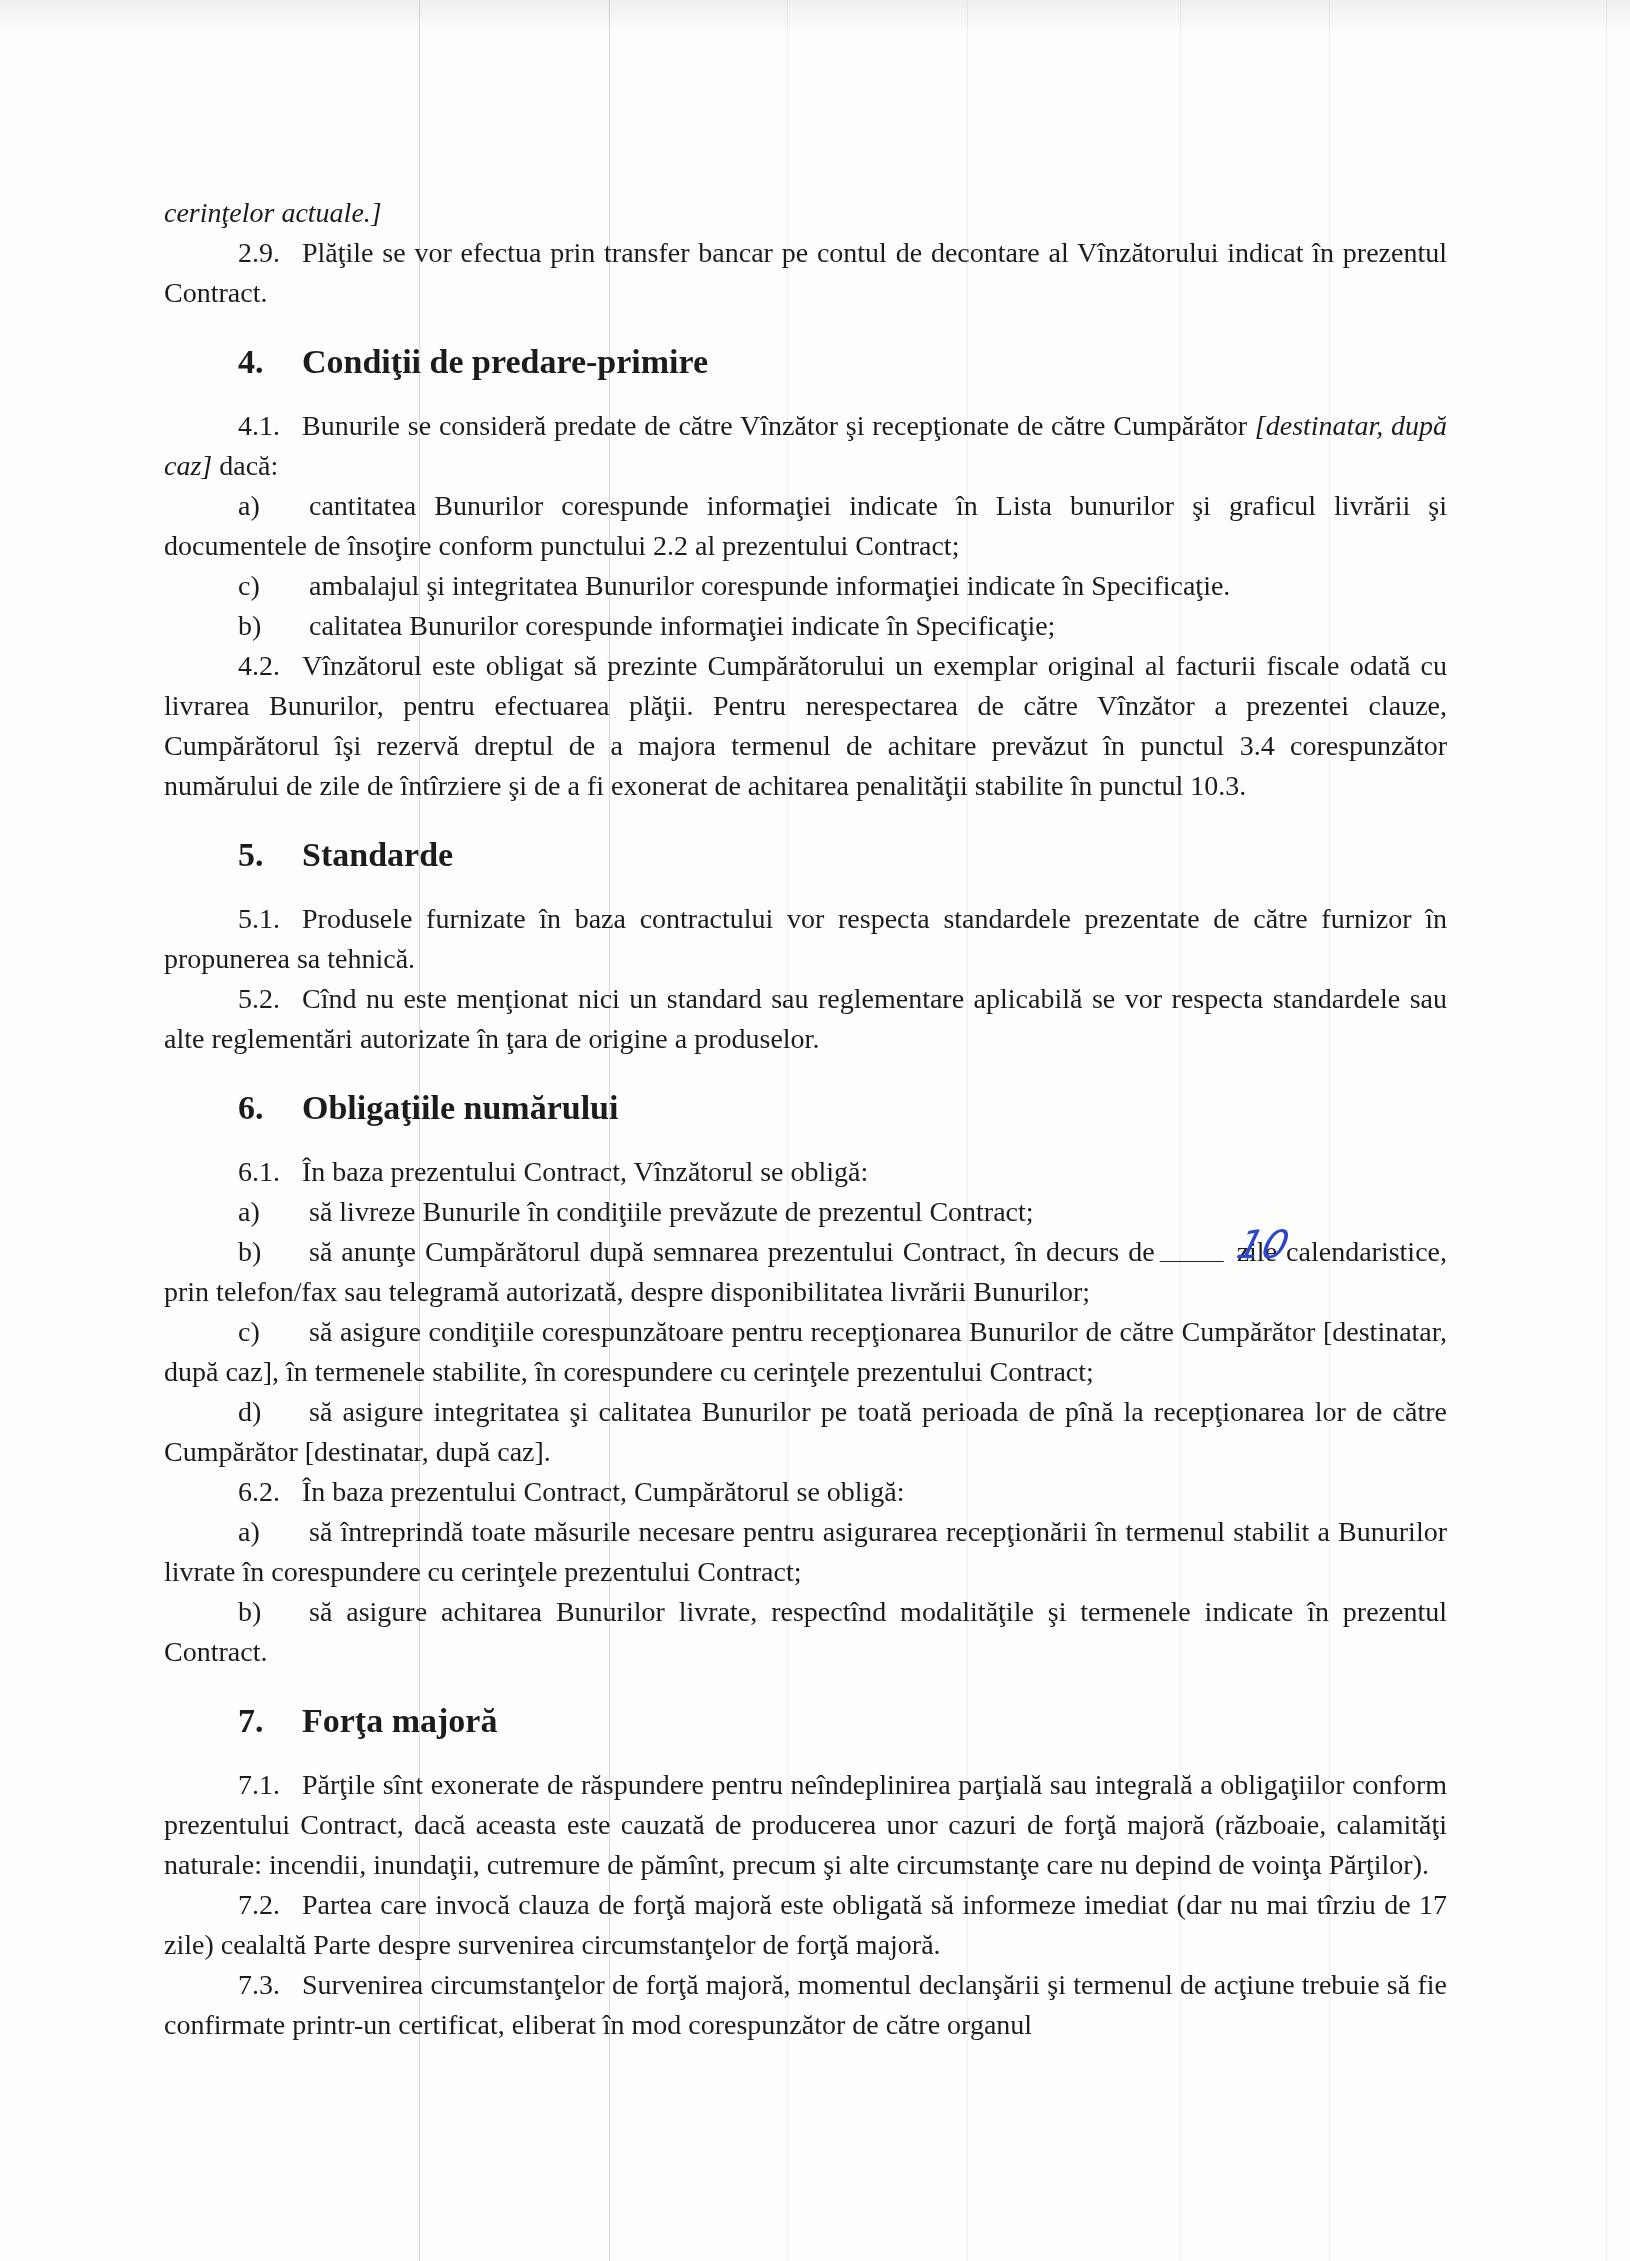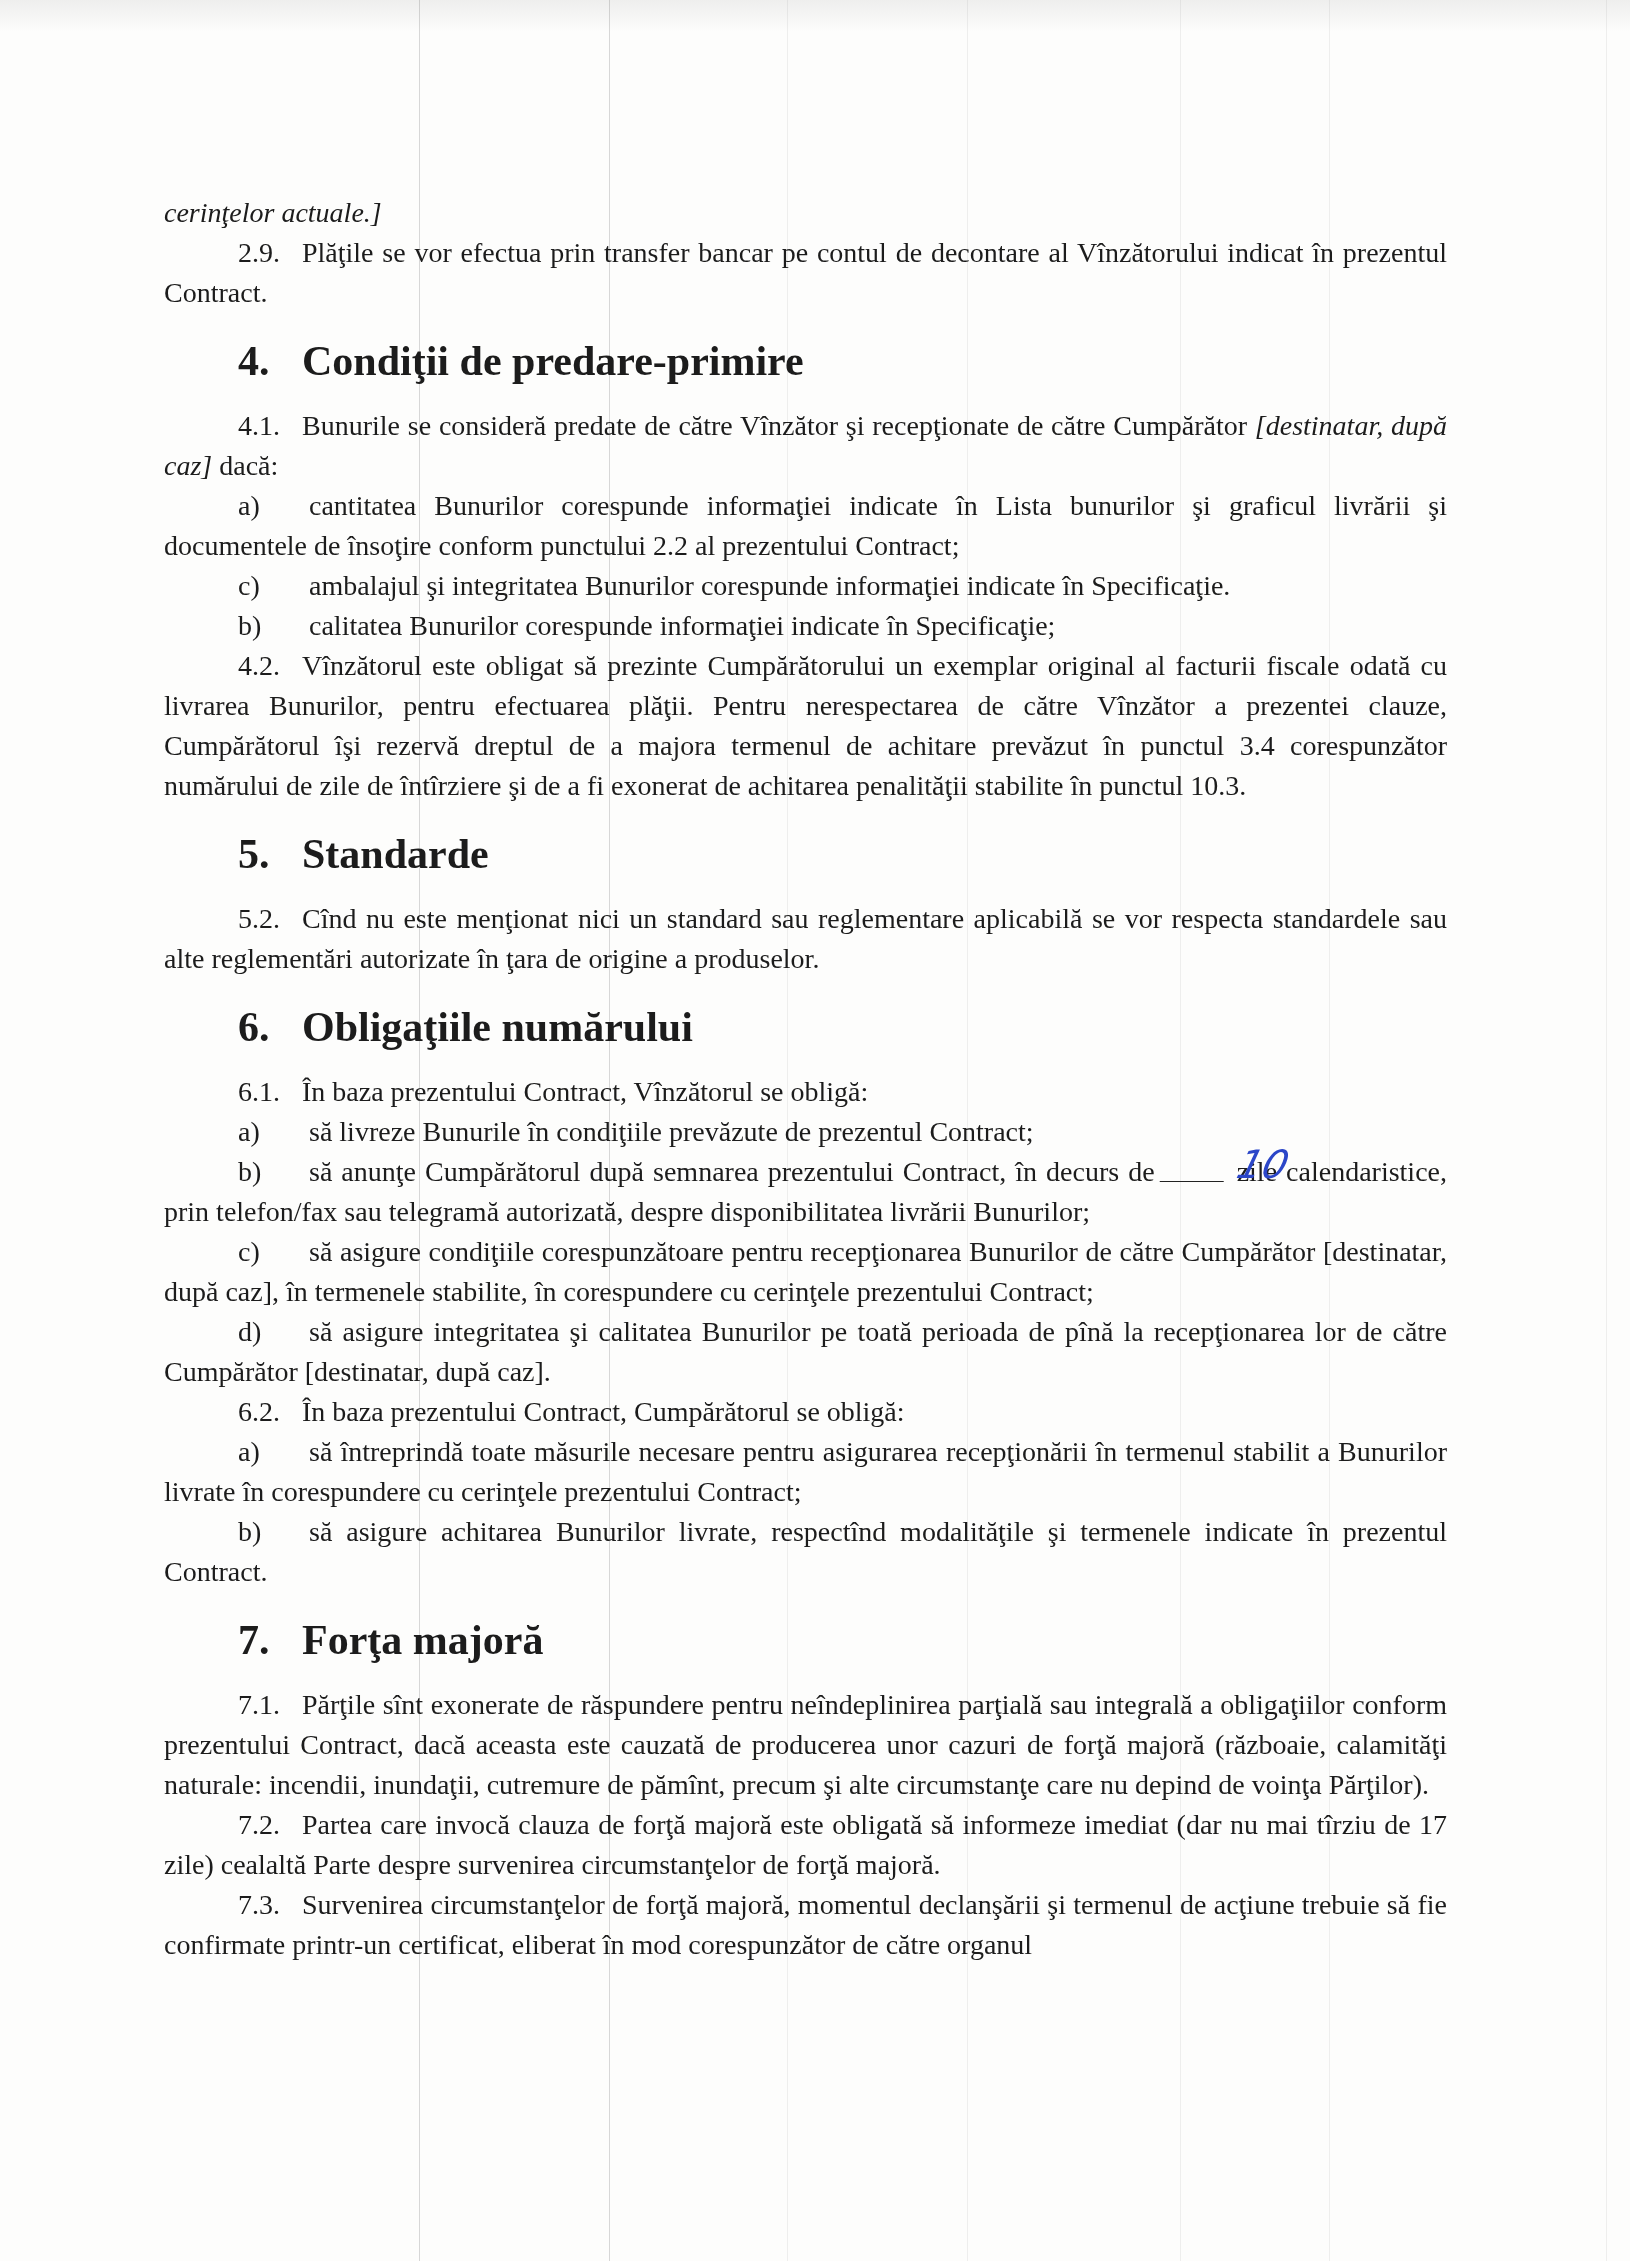--- a/index.html
+++ b/index.html
@@ -13,21 +13,21 @@
   .scanline.faint { background: rgba(150,150,150,0.14); width: 0.6px; }
   .topnoise { position: absolute; top: 0; left: 0; width: 1630px; height: 32px;
     background: linear-gradient(to bottom, rgba(170,170,170,0.18), rgba(255,255,255,0)); }
   .page { position: absolute; left: 164px; top: 193px; width: 1283px; }
   p { margin: 0; font-size: 28px; line-height: 40px; text-align: justify; }
   .item { text-indent: 74px; }
   .num { display: inline-block; text-indent: 0; }
   .num.w1 { width: 64px; }
   .num.w2 { width: 71px; }
   .it { font-style: italic; }
-  h2 { margin: 0; font-size: 42px; font-weight: bold; line-height: 45px; padding-left: 74px; }
+  h2 { margin: 0; font-size: 34px; font-weight: bold; line-height: 45px; padding-left: 74px; }
   h2 .hn { display: inline-block; width: 64px; }
   .gap-s { height: 22px; }
   .gap-h { height: 26px; }
   .hand { display: inline-block; width: 64px; border-bottom: 1.3px solid #222; text-align: center;
     color: #2b46c8; font-style: italic; font-family: "DejaVu Sans", sans-serif; font-size: 39px; line-height: 32px;
     position: relative; top: -2.6px; transform: skewX(-15deg); }
 </style>
 </head>
 <body>
 
@@ -52,20 +52,21 @@
   <p class="item"><span class="num w1">4.1.</span><span>Bunurile se consideră predate de către Vînzător şi recepţionate de către Cumpărător </span><span class="it">[destinatar, după caz]</span><span> dacă:</span></p>
   <p class="item"><span class="num w2">a)</span><span>cantitatea Bunurilor corespunde informaţiei indicate în Lista bunurilor şi graficul livrării şi documentele de însoţire conform punctului 2.2 al prezentului Contract;</span></p>
   <p class="item"><span class="num w2">c)</span><span>ambalajul şi integritatea Bunurilor corespunde informaţiei indicate în Specificaţie.</span></p>
   <p class="item"><span class="num w2">b)</span><span>calitatea Bunurilor corespunde informaţiei indicate în Specificaţie;</span></p>
   <p class="item"><span class="num w1">4.2.</span><span>Vînzătorul este obligat să prezinte Cumpărătorului un exemplar original al facturii fiscale odată cu livrarea Bunurilor, pentru efectuarea plăţii. Pentru nerespectarea de către Vînzător a prezentei clauze, Cumpărătorul îşi rezervă dreptul de a majora termenul de achitare prevăzut în punctul 3.4 corespunzător numărului de zile de întîrziere şi de a fi exonerat de achitarea penalităţii stabilite în punctul 10.3.</span></p>
 
   <div class="gap-h"></div>
   <h2><span class="hn">5.</span><span>Standarde</span></h2>
   <div class="gap-s"></div>
 
+  <p class="item"><span class="num w1">5.1.</span><span>Produsele furnizate în baza contractului vor respecta standardele prezentate de către furnizor în propunerea sa tehnică.</span></p>
   <p class="item"><span class="num w1">5.2.</span><span>Cînd nu este menţionat nici un standard sau reglementare aplicabilă se vor respecta standardele sau alte reglementări autorizate în ţara de origine a produselor.</span></p>
 
   <div class="gap-h"></div>
   <h2><span class="hn">6.</span><span>Obligaţiile numărului</span></h2>
   <div class="gap-s"></div>
 
   <p class="item"><span class="num w1">6.1.</span><span>În baza prezentului Contract, Vînzătorul se obligă:</span></p>
   <p class="item"><span class="num w2">a)</span><span>să livreze Bunurile în condiţiile prevăzute de prezentul Contract;</span></p>
   <p class="item"><span class="num w2">b)</span><span>să anunţe Cumpărătorul după semnarea prezentului Contract, în decurs de </span><span class="hand">10</span><span> zile calendaristice, prin telefon/fax sau telegramă autorizată, despre disponibilitatea livrării Bunurilor;</span></p>
   <p class="item"><span class="num w2">c)</span><span>să asigure condiţiile corespunzătoare pentru recepţionarea Bunurilor de către Cumpărător [destinatar, după caz], în termenele stabilite, în corespundere cu cerinţele prezentului Contract;</span></p>

